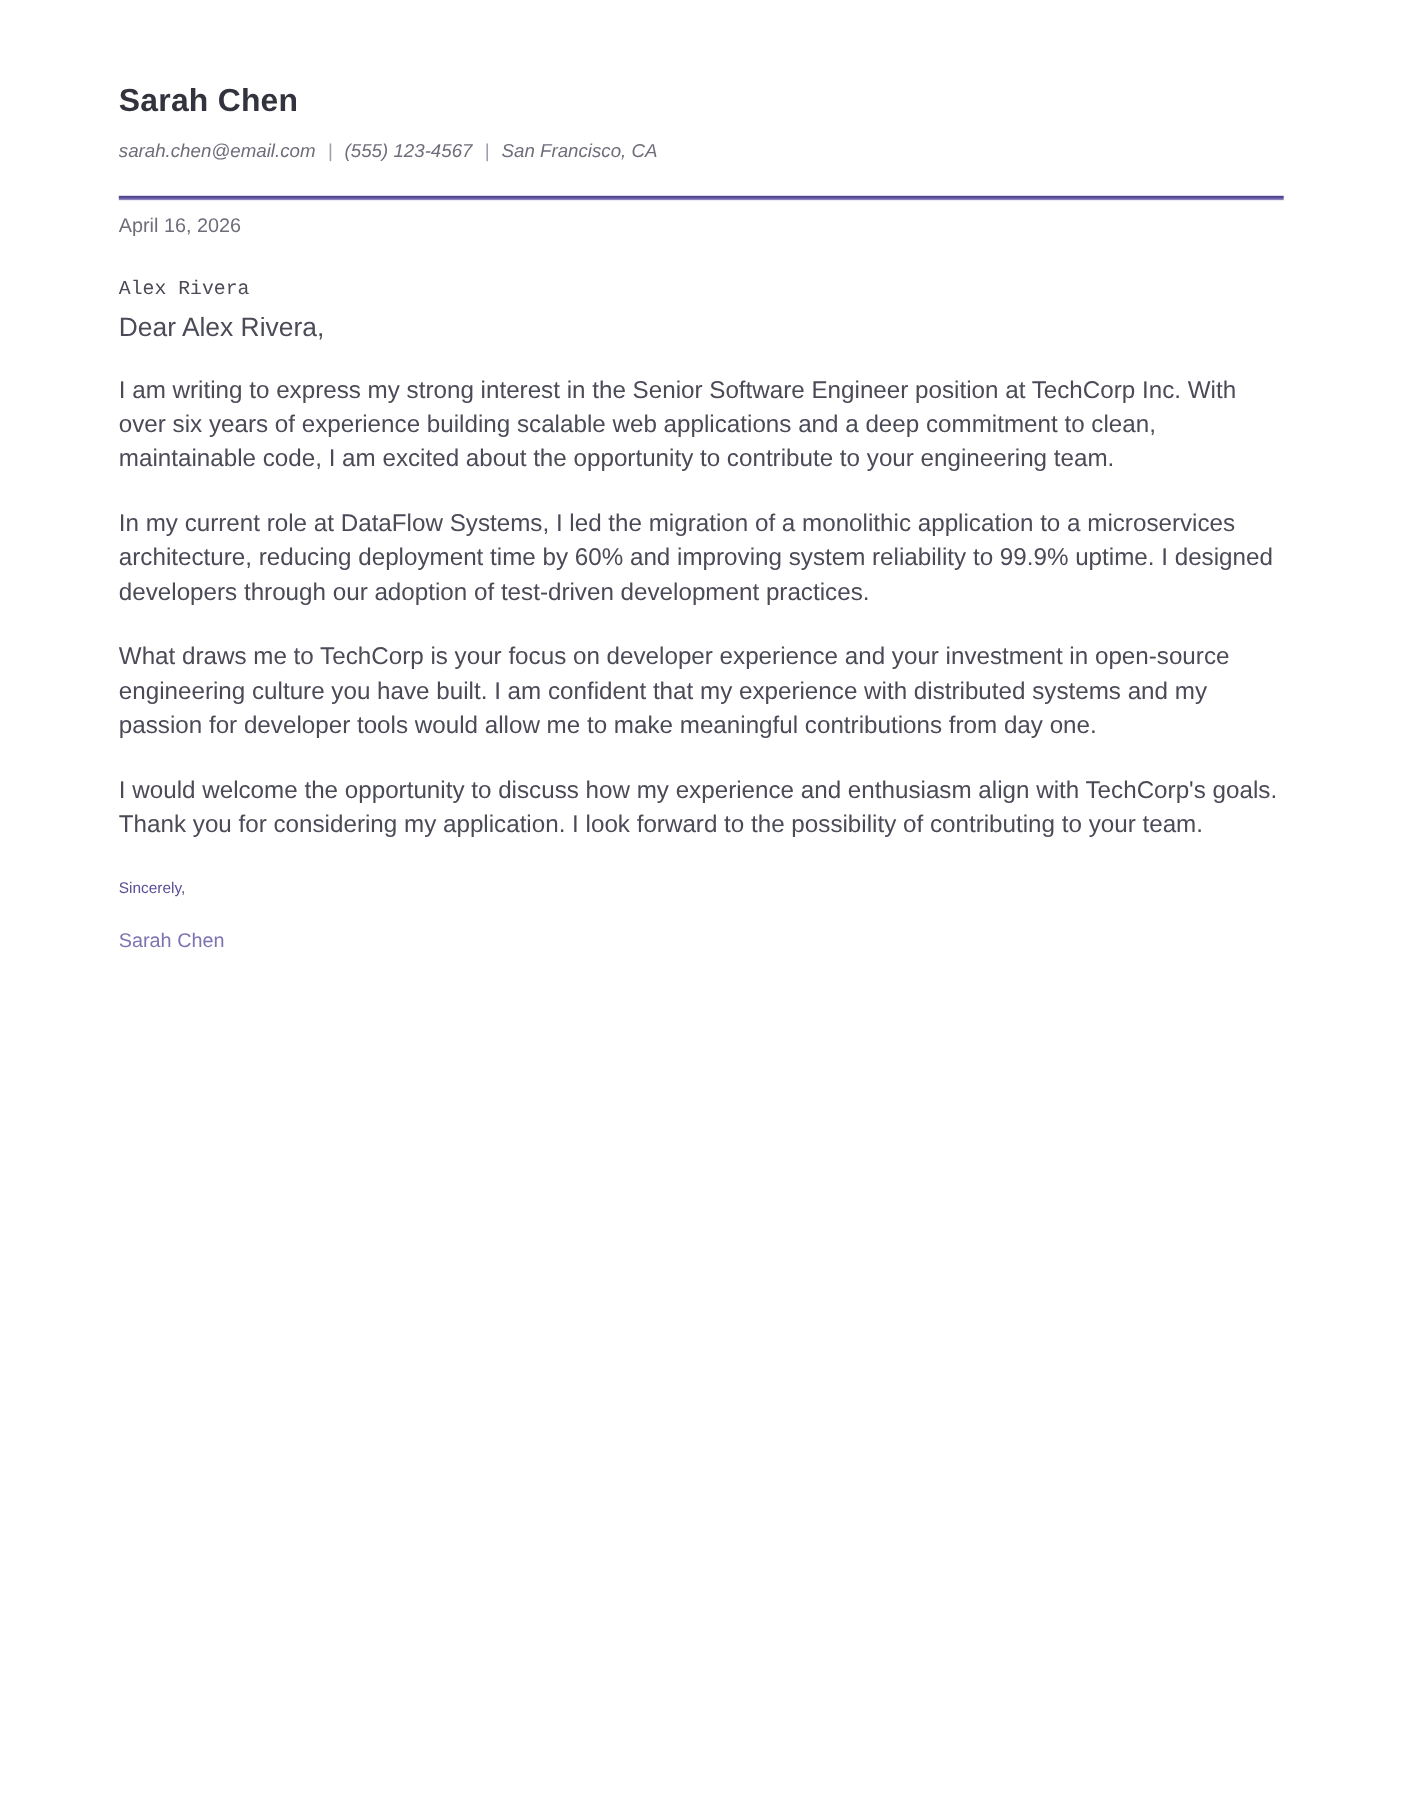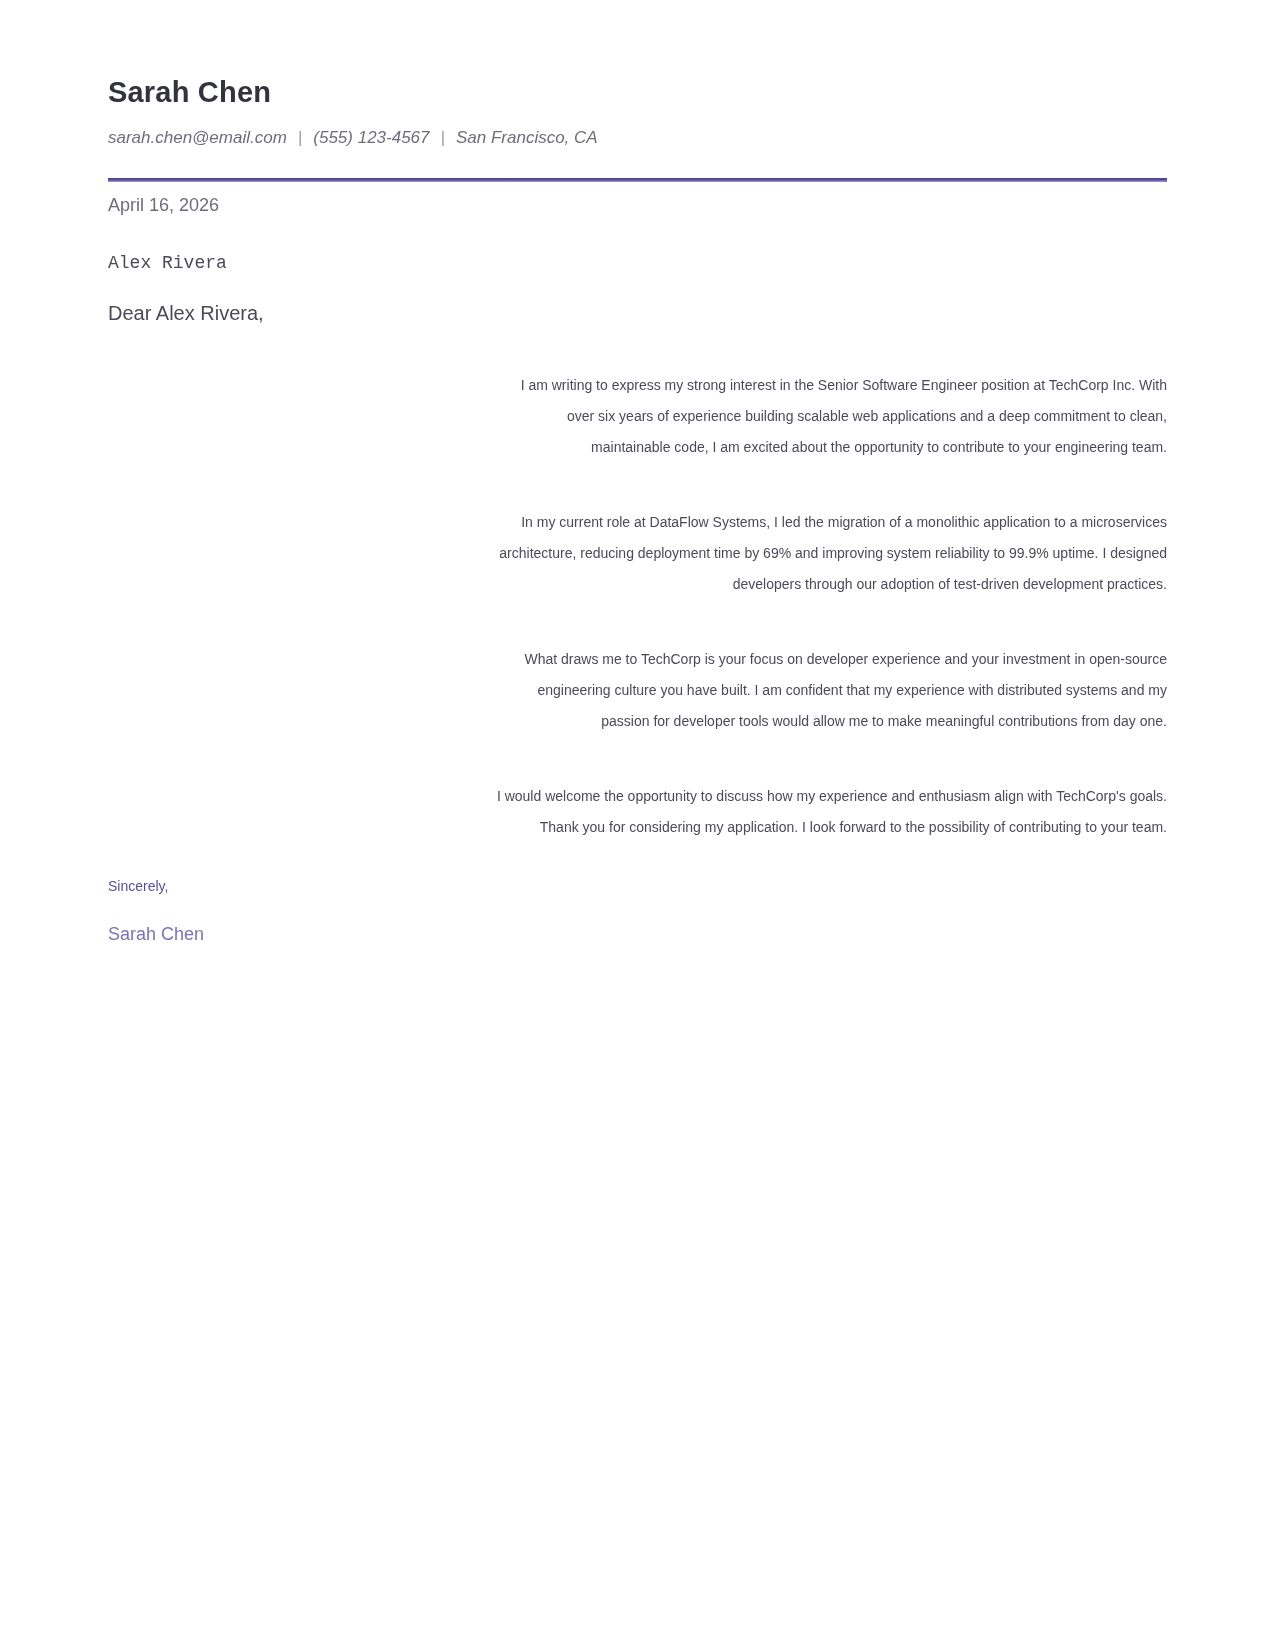--- a/index.html
+++ b/index.html
@@ -55,31 +55,30 @@
     color: var(--muted);
   }
   .recipient {
     margin-top: 32px;
     font-size: 18px;
     line-height: 26px;
     color: var(--body);
     font-family: Liberation Mono, monospace;
   }
   .salutation {
-    margin-top: 24px;
-    font-size: 20px;
+    margin-top: 9px;
+    font-size: 24px;
     line-height: 26px;
     color: var(--body);
   }
   .para {
-    margin-top: 44px;
-    font-size: 14px;
+    margin-top: 28px;
+    font-size: 22px;
     line-height: 31px;
     color: var(--body);
-    text-align: right;
   }
   .para .line, .recipient .line { display: block; white-space: pre; }
   .closing {
     margin-top: 28px;
     font-size: 14px;
     line-height: 31px;
     color: var(--closing);
   }
   .signature {
     margin-top: 19px;
@@ -112,21 +111,21 @@
     <p class="salutation">Dear Alex Rivera,</p>
 
     <p class="para">
       <span class="line">I am writing to express my strong interest in the Senior Software Engineer position at TechCorp Inc. With</span>
       <span class="line">over six years of experience building scalable web applications and a deep commitment to clean,</span>
       <span class="line">maintainable code, I am excited about the opportunity to contribute to your engineering team.</span>
     </p>
 
     <p class="para">
       <span class="line">In my current role at DataFlow Systems, I led the migration of a monolithic application to a microservices</span>
-      <span class="line">architecture, reducing deployment time by 69% and improving system reliability to 99.9% uptime. I designed</span>
+      <span class="line">architecture, reducing deployment time by 60% and improving system reliability to 99.9% uptime. I designed</span>
       <span class="line">developers through our adoption of test-driven development practices.</span>
     </p>
 
     <p class="para">
       <span class="line">What draws me to TechCorp is your focus on developer experience and your investment in open-source</span>
       <span class="line">engineering culture you have built. I am confident that my experience with distributed systems and my</span>
       <span class="line">passion for developer tools would allow me to make meaningful contributions from day one.</span>
     </p>
 
     <p class="para">

